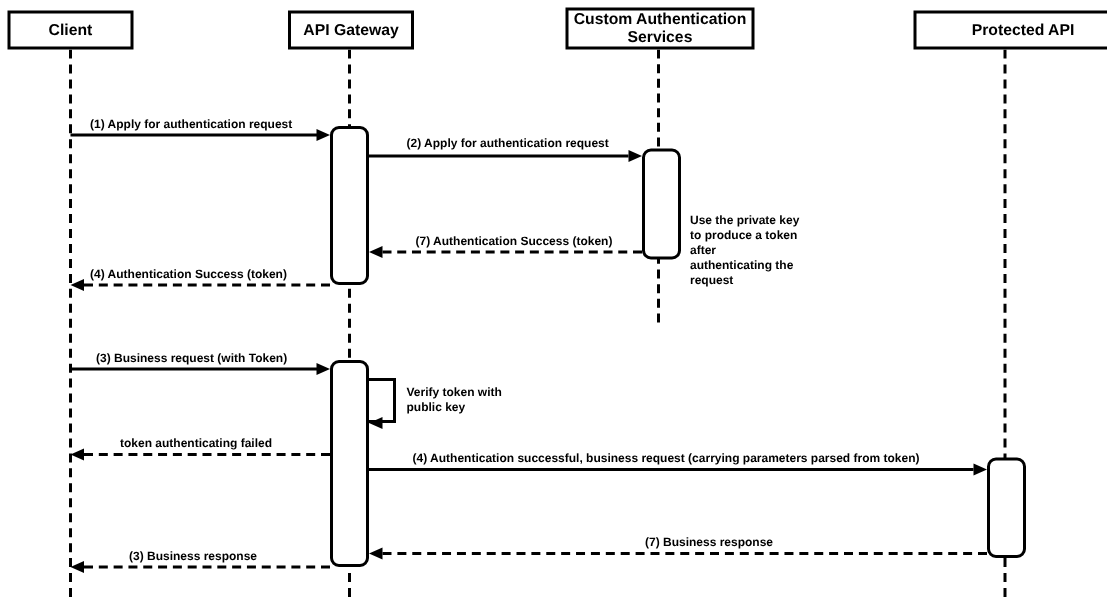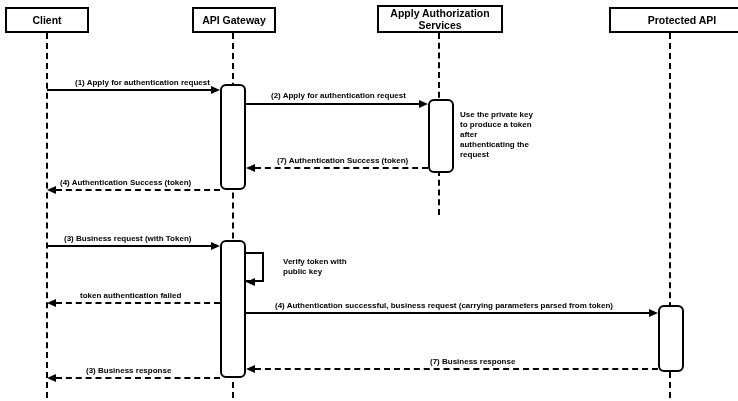--- a/index.html
+++ b/index.html
@@ -24,61 +24,61 @@
   .hline{position:absolute;height:0;border-top:2px solid #000;}
   .hline.dashed{border-top-style:dashed;}
   
   .arr{position:absolute;width:0;height:0;border-top:4px solid transparent;border-bottom:4px solid transparent;}
   .arr.right{border-left:9px solid #000;}
   .arr.left{border-right:9px solid #000;}
   
   .mlabel{
     position:absolute;font-size:8px;font-weight:bold;white-space:nowrap;line-height:10px;
   }
-  .wrap{white-space:normal;margin-left:12px;}
+  .wrap{white-space:normal;}
   
   .selfloop{
     position:absolute;box-sizing:border-box;
     border-top:2px solid #000;border-right:2px solid #000;border-bottom:2px solid #000;
   }
   
   .note{
-    position:absolute;font-size:8px;font-weight:bold;line-height:10px;white-space:normal;
+    position:absolute;font-size:8px;font-weight:bold;line-height:10px;white-space:normal;margin-top:32px;
   }
 </style>
 </head>
 <body>
 
 <div id="canvas">
 
   <div class="lifeline" style="left:46px;top:33px;height:365px;"></div>
   <div class="lifeline" style="left:232px;top:33px;height:365px;"></div>
   <div class="lifeline" style="left:438px;top:33px;height:182px;"></div>
   <div class="lifeline" style="left:669px;top:33px;height:365px;"></div>
 
   <div class="actor" style="left:5px;top:7px;width:84px;height:26px;">
     <span>Client</span>
   </div>
   <div class="actor" style="left:192px;top:7px;width:84px;height:26px;">
     <span>API Gateway</span>
   </div>
   <div class="actor" style="left:377px;top:5px;width:126px;height:28px;">
-    <span>Apply Authorization Services</span>
+    <span>Custom Authentication Services</span>
   </div>
   <div class="actor" style="left:609px;top:7px;width:146px;height:26px;">
     <span>Protected API</span>
   </div>
 
   <div class="activation" style="left:220px;top:84px;height:106px;"></div>
   <div class="activation" style="left:428px;top:99px;height:74px;"></div>
   <div class="activation" style="left:220px;top:240px;height:138px;"></div>
   <div class="activation" style="left:658px;top:305px;height:67px;"></div>
 
   <div>
-    <div class="mlabel" style="left:75px;top:78px;">(1) Apply for authentication request</div>
+    <div class="mlabel" style="left:60px;top:78px;">(1) Apply for authentication request</div>
     <div class="hline" style="left:47px;top:89px;width:165px;"></div>
     <div class="arr right" style="left:211px;top:86px;"></div>
   </div>
 
   <div>
     <div class="mlabel" style="left:271px;top:91px;">(2) Apply for authentication request</div>
     <div class="hline" style="left:246px;top:103px;width:173px;"></div>
     <div class="arr right" style="left:419px;top:100px;"></div>
   </div>
 
@@ -102,21 +102,21 @@
     <div class="arr right" style="left:211px;top:242px;"></div>
   </div>
 
   <div>
     <div class="selfloop" style="left:246px;top:252px;width:18px;height:30px;"></div>
     <div class="arr left" style="left:246px;top:278px;"></div>
     <div class="mlabel wrap" style="left:271px;top:257px;width:70px;">Verify token with public key</div>
   </div>
 
   <div>
-    <div class="mlabel" style="left:80px;top:291px;">token authentication failed</div>
+    <div class="mlabel" style="left:80px;top:291px;">token authenticating failed</div>
     <div class="hline dashed" style="left:56px;top:302px;width:164px;"></div>
     <div class="arr left" style="left:47px;top:299px;"></div>
   </div>
 
   <div>
     <div class="mlabel" style="left:275px;top:301px;">(4) Authentication successful, business request (carrying parameters parsed from token)</div>
     <div class="hline" style="left:246px;top:312px;width:403px;"></div>
     <div class="arr right" style="left:649px;top:309px;"></div>
   </div>
 

